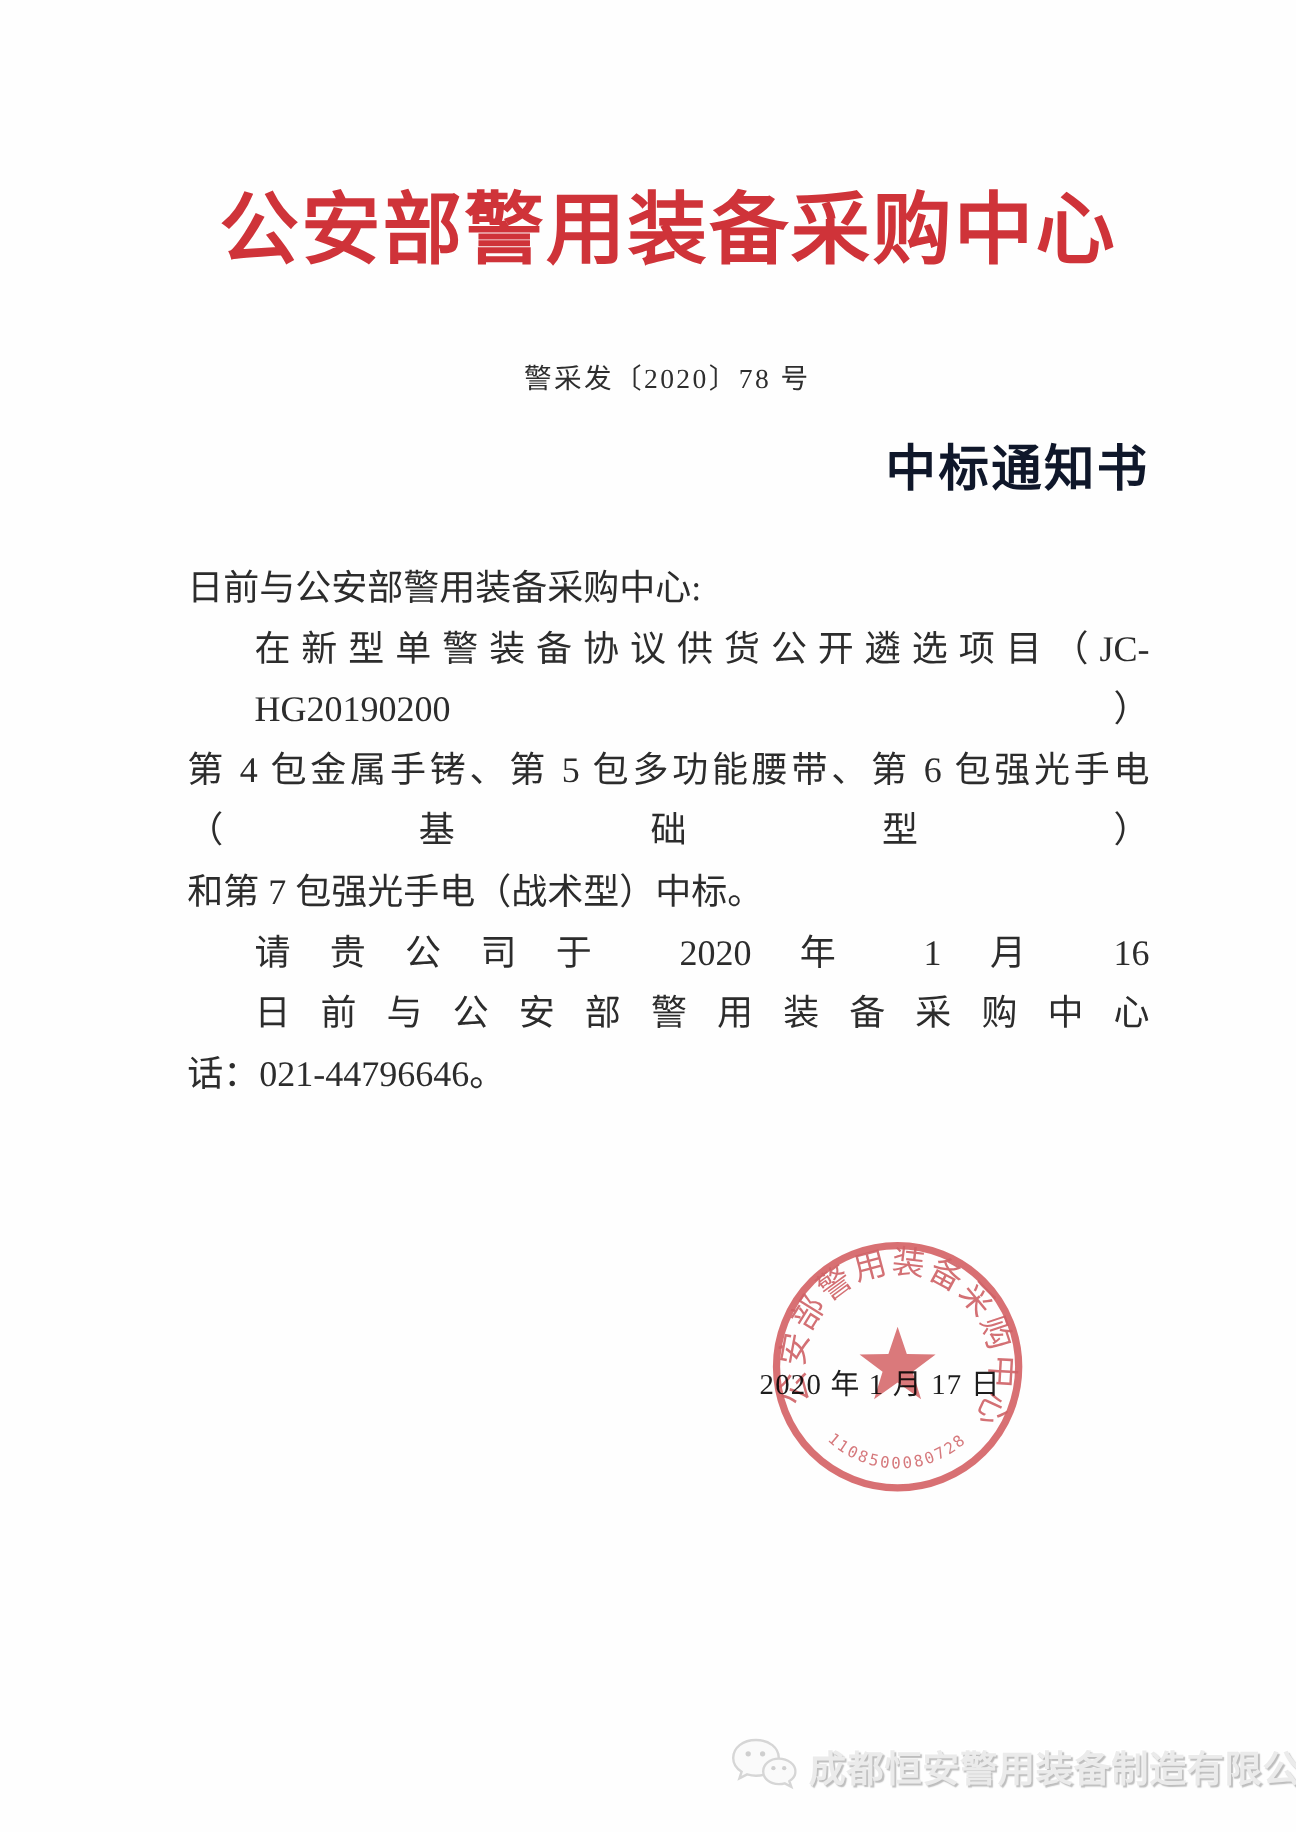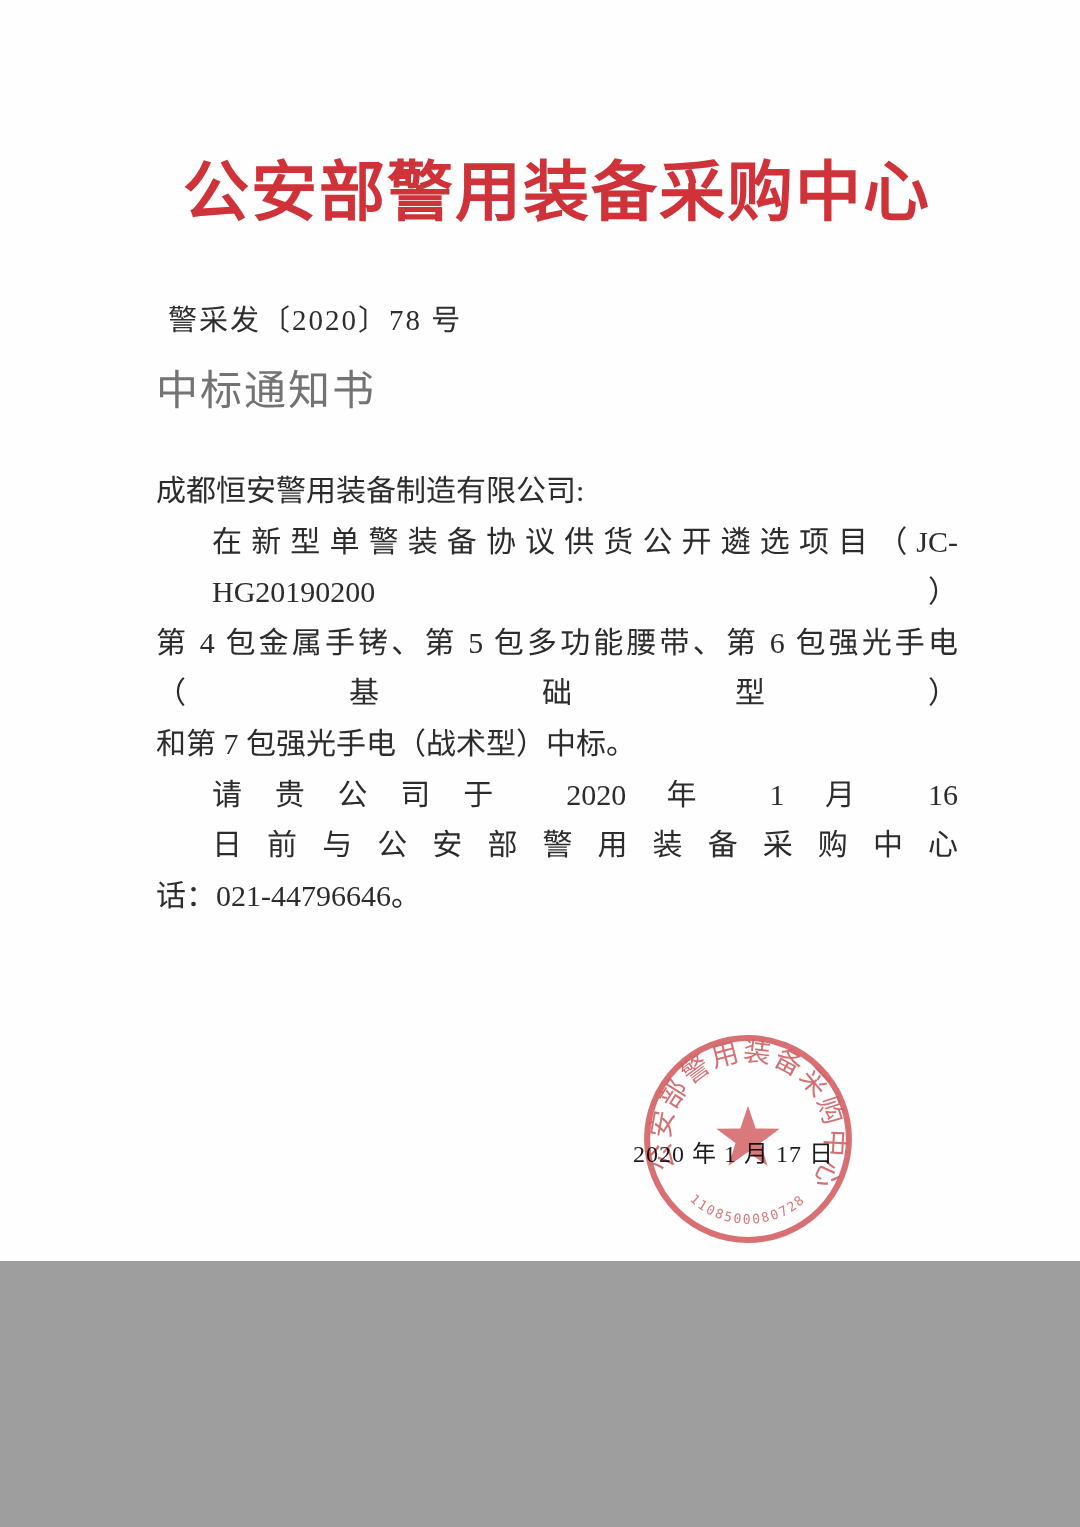--- a/index.html
+++ b/index.html
@@ -1,46 +1,46 @@
 <!DOCTYPE html>
 <html lang="zh-CN"><head>
 <meta charset="utf-8">
 <style>
   html,body{margin:0;padding:0;background:#9e9e9e;}
   .page{
     position:relative;
-    width:1080px;height:1261px;
+    width:1080px;height:1527px;
     margin:0 auto;
     background:#fefefe;
     overflow:hidden;
     font-family:"Liberation Serif","DejaVu Serif",serif;
     color:#2d2d2d;
   }
   .org-title{
     position:absolute;left:156px;top:150px;width:802px;
     text-align:center;
     font-size:66px;font-weight:bold;
     letter-spacing:2px;
     line-height:1.3;
     white-space:nowrap;
   }
   .doc-number{
-    position:absolute;left:168px;top:296px;width:802px;
-    text-align:left;
-    font-size:29px;
+    position:absolute;left:155px;top:296px;width:802px;
+    text-align:center;
+    font-size:23px;
     letter-spacing:2px;
     color:#2e2e2e;
     white-space:nowrap;
   }
   .doc-title{
     position:absolute;left:156px;top:356px;width:802px;
-    text-align:left;
-    font-size:42px;font-weight:normal;
+    text-align:right;
+    font-size:42px;font-weight:bold;
     letter-spacing:2px;
-    color:#737373;
+    color:#0f172a;
   }
   .body-block{
     position:absolute;left:156px;top:466px;width:802px;
     font-size:30px;
     line-height:50.6px;
     color:#2c2c2c;
   }
   .line{text-align:left;word-break:keep-all;white-space:nowrap;}
   .line.justify{
     white-space:normal;
@@ -83,21 +83,21 @@
 <div class="page">
 
   <div class="org-title" style="color:#cf3339;">公安部警用装备采购中心</div>
 
   <div class="doc-number">警采发〔2020〕78 号</div>
 
   <div class="doc-title">中标通知书</div>
 
   <div class="body-block">
     <div>
-        <div class="line">成都恒安警用装备制造有限公司:</div>
+        <div class="line">日前与公安部警用装备采购中心:</div>
         <div class="line indent justify">在新型单警装备协议供货公开遴选项目（JC-HG20190200）</div>
         <div class="line justify">第 4 包金属手铐、第 5 包多功能腰带、第 6 包强光手电（基础型）</div>
         <div class="line">和第 7 包强光手电（战术型）中标。</div>
         <div class="line indent justify">请贵公司于 2020 年 1 月 16 日前与公安部警用装备采购中心</div>
         <div class="line">话：021-44796646。</div>
       </div>
   </div>
 
   <div class="date-line">2020 年 1 月 17 日</div>
 

